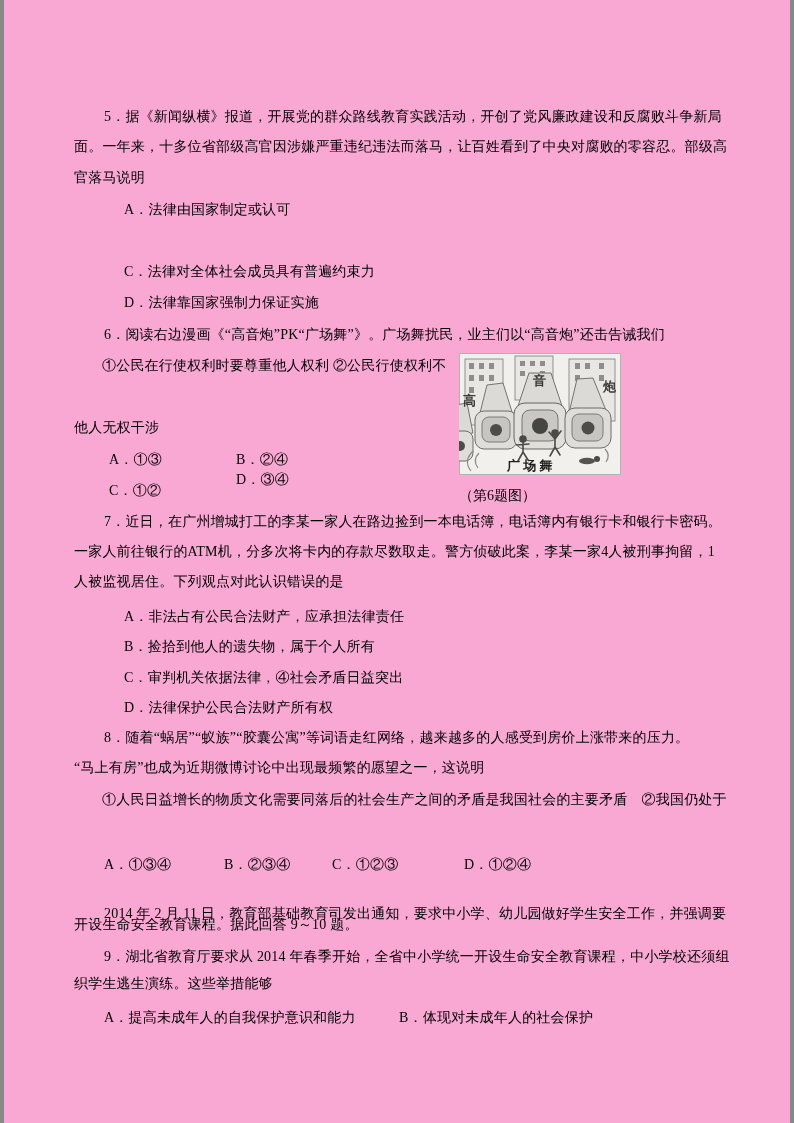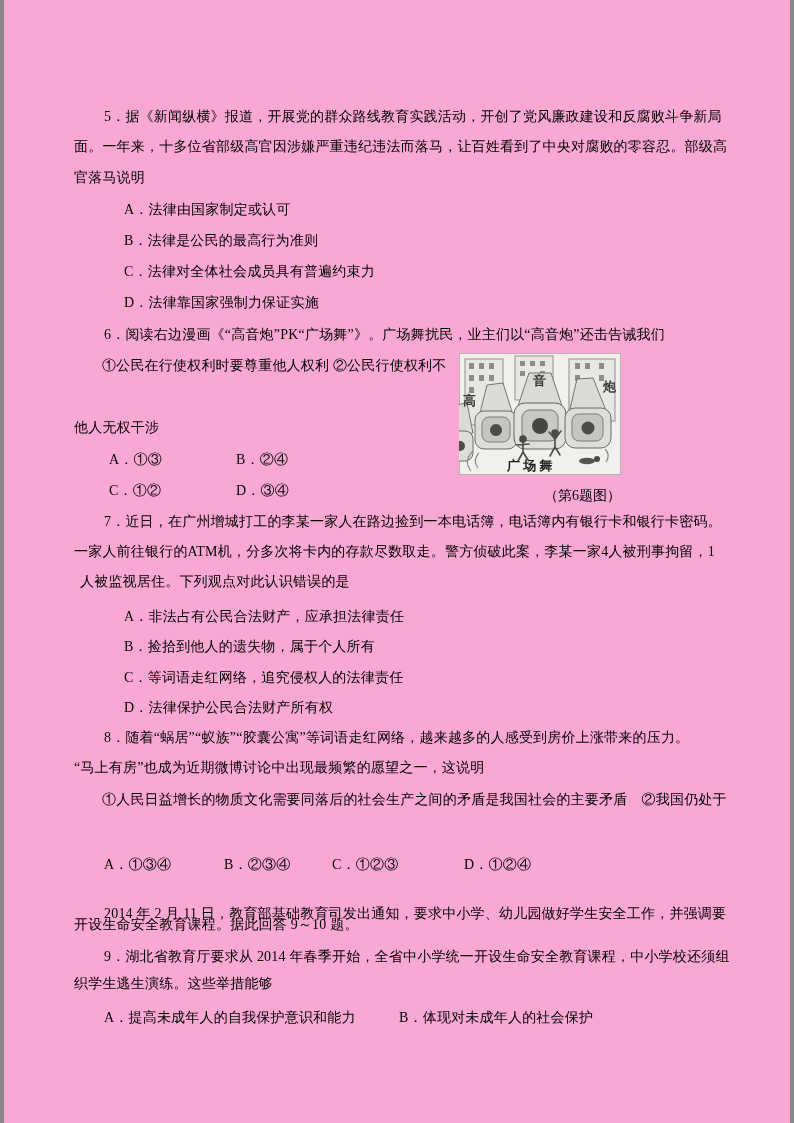--- a/index.html
+++ b/index.html
@@ -15,49 +15,48 @@
   .ln{
     position:absolute;
     font-size:14px;
     line-height:19px;
     white-space:nowrap;
     letter-spacing:0.2px;
   }
   .caption{
     position:absolute;
     font-size:14px;
-    text-align:right;
+    text-align:left;
   }
   .cartoon{
     position:absolute;
     left:455px;top:353px;
     width:162px;height:122px;
   }
   .cartoon svg{display:block;}
 </style>
 </head>
 <body>
 
 <div class="page">
 
   <div class="ln" style="left:100px;top:107px">5．据《新闻纵横》报道，开展党的群众路线教育实践活动，开创了党风廉政建设和反腐败斗争新局</div>
   <div class="ln" style="left:70px;top:137px">面。一年来，十多位省部级高官因涉嫌严重违纪违法而落马，让百姓看到了中央对腐败的零容忍。部级高</div>
   <div class="ln" style="left:70px;top:168px">官落马说明</div>
   <div class="ln" style="left:120px;top:200px">A．法律由国家制定或认可</div>
-  <div class="ln" style="left:120px;top:231px">B．法律是公民的最高行为准则</div>
   <div class="ln" style="left:120px;top:262px">C．法律对全体社会成员具有普遍约束力</div>
   <div class="ln" style="left:120px;top:293px">D．法律靠国家强制力保证实施</div>
 
   <div class="ln" style="left:100px;top:325px">6．阅读右边漫画《“高音炮”PK“广场舞”》。广场舞扰民，业主们以“高音炮”还击告诫我们</div>
   <div class="ln" style="left:98px;top:356px">①公民在行使权利时要尊重他人权利 ②公民行使权利不</div>
   <div class="ln" style="left:70px;top:418px">他人无权干涉</div>
   <div class="ln" style="left:105px;top:450px">A．①③</div>
   <div class="ln" style="left:232px;top:450px">B．②④</div>
   <div class="ln" style="left:105px;top:481px">C．①②</div>
-  <div class="ln" style="left:232px;top:481px">D．③④</div>
+  <div class="ln" style="left:232px;top:470px">D．③④</div>
 
   <div class="cartoon">
     <svg width="162" height="122" viewBox="0 0 162 122" xmlns="http://www.w3.org/2000/svg">
       <rect x="0.5" y="0.5" width="161" height="121" fill="#f1f0ed" stroke="#b3b2af"></rect>
 
       <g stroke="#8f8f8c" stroke-width="1" fill="#e8e7e3">
         <rect x="6" y="6" width="38" height="66"></rect>
         <rect x="56" y="3" width="38" height="44"></rect>
         <rect x="110" y="6" width="46" height="62"></rect>
       </g>
@@ -124,24 +123,24 @@
         <text x="74" y="32">音</text>
         <text x="144" y="38">炮</text>
       </g>
       <text x="48" y="117" font-family="Liberation Serif, serif" font-weight="bold" font-size="13" fill="#1c1c1a">广 场 舞</text>
     </svg>
   </div>
   <div class="caption" style="left:455px;top:487px;width:162px">（第6题图）</div>
 
   <div class="ln" style="left:100px;top:512px">7．近日，在广州增城打工的李某一家人在路边捡到一本电话簿，电话簿内有银行卡和银行卡密码。</div>
   <div class="ln" style="left:70px;top:542px">一家人前往银行的ATM机，分多次将卡内的存款尽数取走。警方侦破此案，李某一家4人被刑事拘留，1</div>
-  <div class="ln" style="left:76px;top:572px">人被监视居住。下列观点对此认识错误的是</div>
+  <div class="ln" style="left:70px;top:572px">人被监视居住。下列观点对此认识错误的是</div>
   <div class="ln" style="left:120px;top:607px">A．非法占有公民合法财产，应承担法律责任</div>
   <div class="ln" style="left:120px;top:637px">B．捡拾到他人的遗失物，属于个人所有</div>
-  <div class="ln" style="left:120px;top:668px">C．等词语走红网络，追究侵权人的法律责任</div>
+  <div class="ln" style="left:120px;top:668px">C．审判机关依据法律，④社会矛盾日益突出</div>
   <div class="ln" style="left:120px;top:698px">D．法律保护公民合法财产所有权</div>
 
   <div class="ln" style="left:100px;top:728px">8．随着“蜗居”“蚁族”“胶囊公寓”等词语走红网络，越来越多的人感受到房价上涨带来的压力。</div>
   <div class="ln" style="left:70px;top:758px">“马上有房”也成为近期微博讨论中出现最频繁的愿望之一，这说明</div>
   <div class="ln" style="left:98px;top:790px">①人民日益增长的物质文化需要同落后的社会生产之间的矛盾是我国社会的主要矛盾　②我国仍处于</div>
   <div class="ln" style="left:100px;top:855px">A．①③④</div>
   <div class="ln" style="left:220px;top:855px">B．②③④</div>
   <div class="ln" style="left:328px;top:855px">C．①②③</div>
   <div class="ln" style="left:460px;top:855px">D．①②④</div>
 

